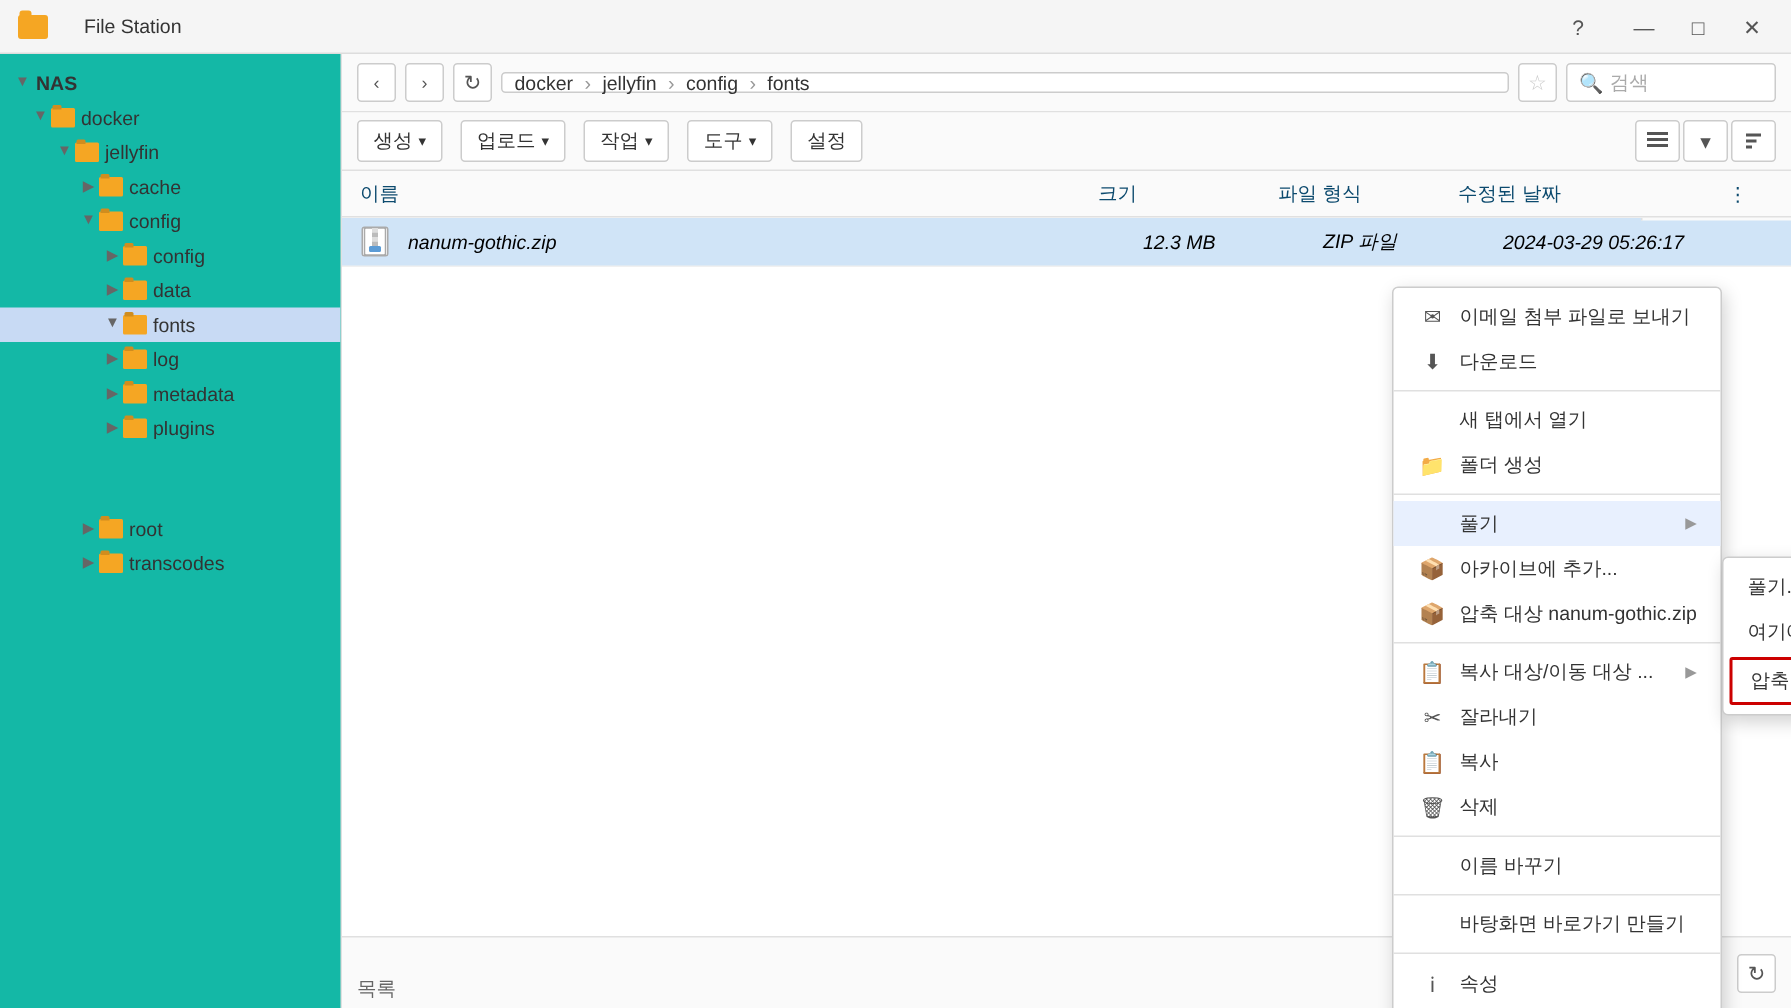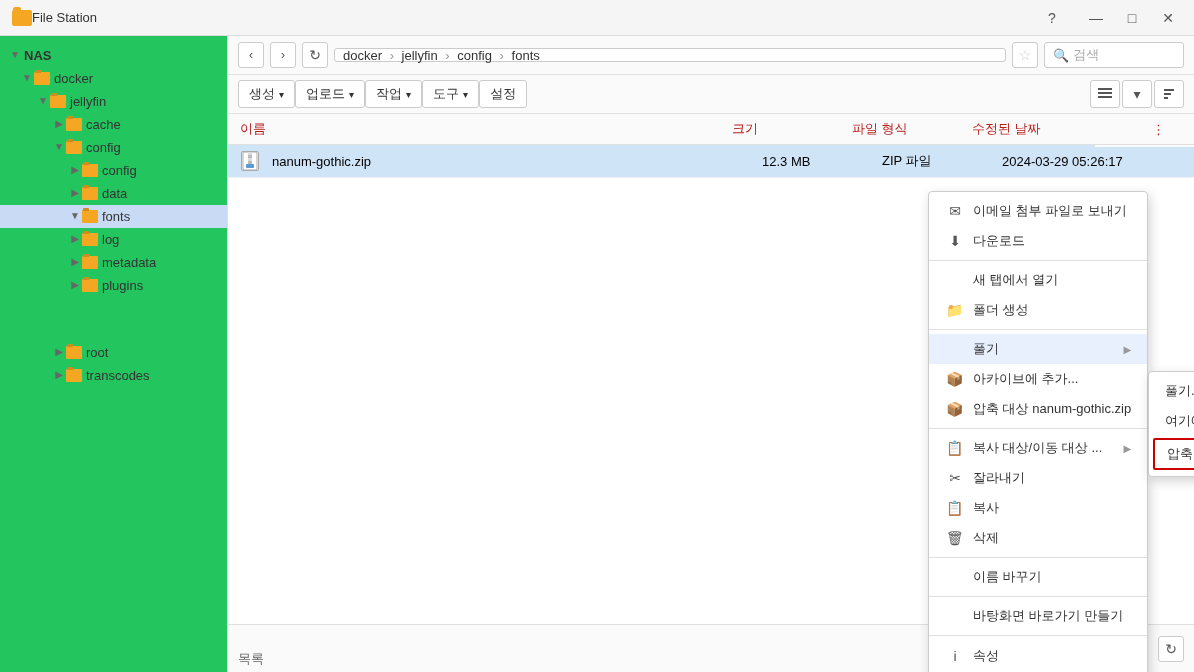--- a/index.html
+++ b/index.html
@@ -5,31 +5,31 @@
     * { margin: 0; padding: 0; box-sizing: border-box; }
     body { font-family: 'Malgun Gothic', '맑은 고딕', Arial, sans-serif; font-size: 13px; background: #f0f0f0; width: 1194px; height: 672px; overflow: hidden; }
 
     
     .titlebar {
       display: flex; align-items: center; background: #f5f5f5; border-bottom: 1px solid #ddd;
       height: 36px; padding: 0 12px; user-select: none;
     }
     .titlebar-folder-icon { display: inline-block; width: 20px; height: 16px; background: #f5a623; border-radius: 2px; position: relative; top: 0; }
     .titlebar-folder-icon::before { content: ''; display: block; width: 8px; height: 4px; background: #f5a623; border-radius: 2px 2px 0 0; position: absolute; top: -3px; left: 1px; }
-    .titlebar-title { flex: 1; font-size: 13px; color: #333; }
+    .titlebar-title { flex: 1; font-size: 13px; color: #333; margin-left: 24px; }
     .titlebar-controls { display: flex; gap: 8px; }
     .titlebar-btn { width: 28px; height: 24px; display: flex; align-items: center; justify-content: center; cursor: pointer; border-radius: 3px; color: #555; font-size: 14px; }
     .titlebar-help { margin-right: 8px; }
 
     
     .main-layout { display: flex; height: calc(672px - 36px); }
 
     
     .sidebar {
-      width: 228px; background: #22c55e; border-right: 1px solid #e0e0e0;
+      width: 228px; background: #14b8a6; border-right: 1px solid #e0e0e0;
       overflow-y: auto; flex-shrink: 0; padding: 8px 0;
     }
     .sidebar-item {
       display: flex; align-items: center; padding: 4px 8px 4px 0;
       cursor: pointer; color: #333; white-space: nowrap;
     }
     .sidebar-item.selected { background: #c8daf4; }
     .sidebar-arrow { display: inline-block; width: 14px; height: 14px; text-align: center; font-size: 10px; color: #666; cursor: pointer; }
     .sidebar-arrow.open::before { content: '▼'; }
     .sidebar-arrow.closed::before { content: '▶'; }
@@ -48,47 +48,47 @@
     .nav-btn { width: 26px; height: 26px; display: flex; align-items: center; justify-content: center; border: 1px solid #ccc; border-radius: 3px; cursor: pointer; background: #fff; color: #555; font-size: 12px; }
     .refresh-btn { width: 26px; height: 26px; display: flex; align-items: center; justify-content: center; border: 1px solid #ccc; border-radius: 3px; cursor: pointer; background: #fff; color: #555; font-size: 14px; }
     .path-bar { flex: 1; height: 14px; border: 1px solid #ccc; border-radius: 3px; padding: 0 8px; display: flex; align-items: center; background: #fff; font-size: 13px; color: #333; }
     .path-star { width: 26px; height: 26px; display: flex; align-items: center; justify-content: center; border: 1px solid #ccc; border-radius: 3px; cursor: pointer; background: #fff; color: #ccc; font-size: 14px; }
     .search-bar { height: 26px; border: 1px solid #ccc; border-radius: 3px; padding: 0 8px; display: flex; align-items: center; background: #fff; font-size: 13px; color: #aaa; min-width: 140px; }
     .search-icon { margin-right: 4px; color: #aaa; }
 
     
     .action-toolbar {
       display: flex; align-items: flex-end; padding: 5px 10px; border-bottom: 1px solid #e0e0e0;
-      gap: 0; background: #fafafa;
+      gap: 12px; background: #fafafa;
     }
     .action-btn {
       height: 28px; padding: 0 10px; border: 1px solid #ccc; border-radius: 3px;
       cursor: pointer; background: #fff; font-size: 13px; color: #333;
       display: flex; align-items: center; gap: 4px;
     }
     .action-btn .arrow { font-size: 10px; }
     .view-btns { margin-left: auto; display: flex; gap: 2px; }
     .view-btn { width: 30px; height: 28px; border: 1px solid #ccc; border-radius: 3px; cursor: pointer; background: #fff; display: flex; align-items: center; justify-content: center; font-size: 14px; color: #555; }
     .sort-btn { width: 30px; height: 28px; border: 1px solid #ccc; border-radius: 3px; cursor: pointer; background: #fff; display: flex; align-items: center; justify-content: center; font-size: 14px; color: #555; }
 
     
     .file-list { flex: 1; overflow: auto; }
     .file-list-header {
       display: flex; align-items: center; padding: 6px 12px;
       border-bottom: 1px solid #e0e0e0; background: #fafafa;
-      font-size: 13px; color: #b91c1c; position: sticky; top: 16px; z-index: 1;
+      font-size: 13px; color: #0c4a6e; position: sticky; top: 16px; z-index: 1;
     }
     .col-name { flex: 1; min-width: 200px; }
     .col-size { width: 120px; }
     .col-type { width: 120px; }
     .col-date { width: 180px; }
     .col-more { width: 30px; }
     .file-row {
       display: flex; align-items: center; padding: 6px 12px;
-      border-bottom: 1px solid #f0f0f0; cursor: pointer;
+      border-bottom: 1px solid #f0f0f0; cursor: pointer; font-style: italic;
     }
     .file-row.selected { background: #d0e4f7; }
     .file-icon { width: 20px; height: 20px; margin-right: 8px; display: flex; align-items: center; justify-content: center; }
     .zip-icon { width: 18px; height: 20px; background: #fff; border: 1px solid #aaa; border-radius: 2px; position: relative; display: flex; align-items: center; justify-content: center; font-size: 8px; color: #555; }
 
     
     .context-menu {
       position: absolute; background: #fff; border: 1px solid #ccc;
       box-shadow: 2px 4px 12px rgba(0,0,0,0.18); border-radius: 4px;
       min-width: 220px; z-index: 100; padding: 4px 0;

